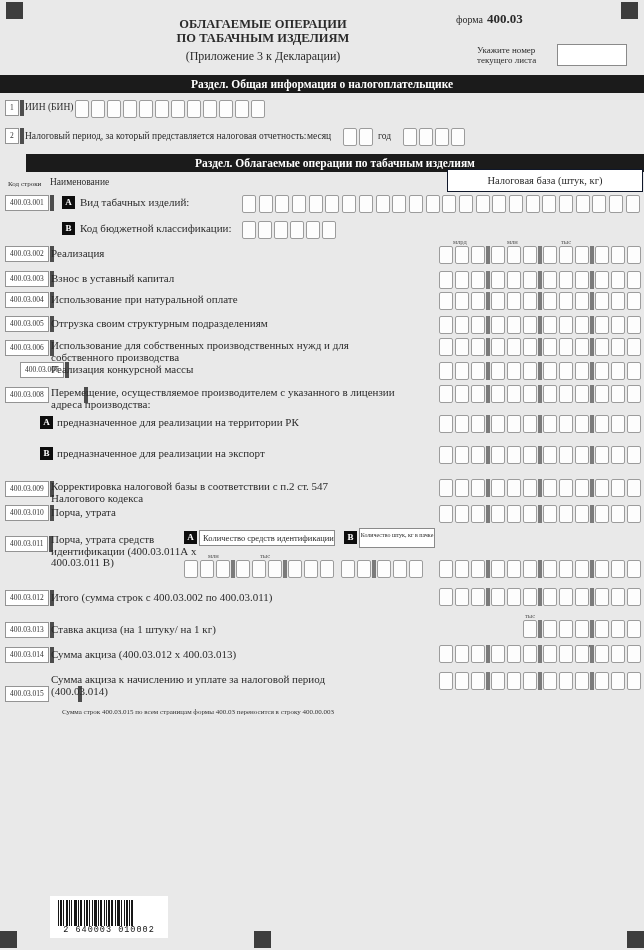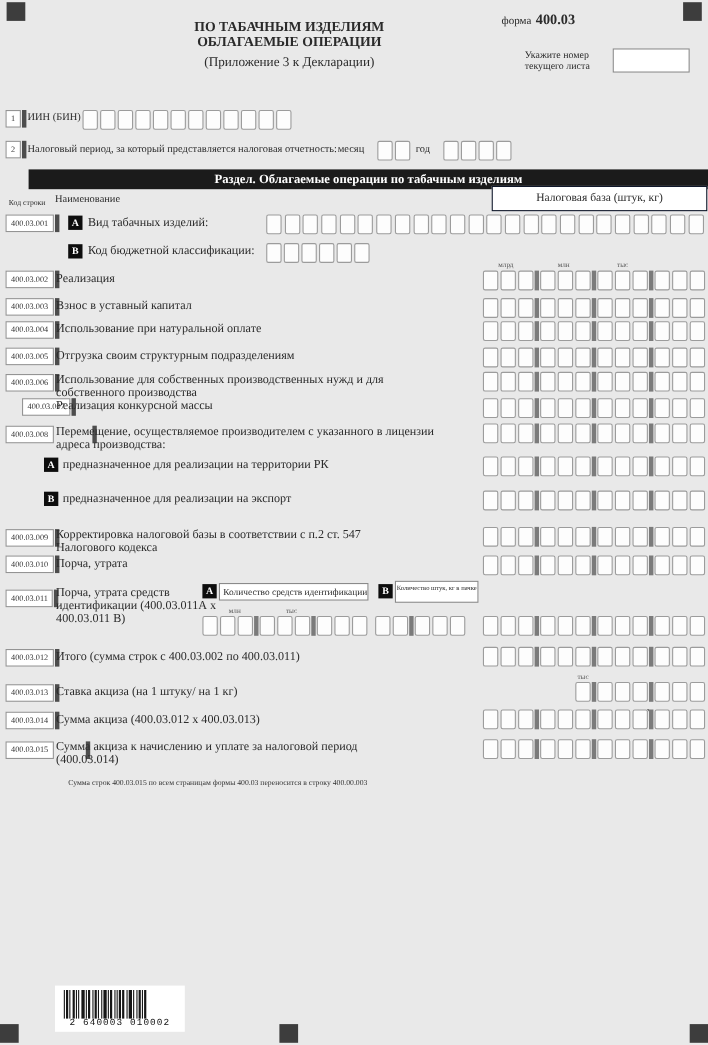--- a/index.html
+++ b/index.html
@@ -67,27 +67,28 @@
   <div class="regmark" style="left:621px;top:2px;"></div>
   <div class="regmark" style="left:0px;top:931px;"></div>
   <div class="regmark" style="left:254px;top:931px;"></div>
   <div class="regmark" style="left:627px;top:931px;"></div>
 
   <div class="formline">
     <span class="formword">форма</span>
     <span class="formnum">400.03</span>
   </div>
   <div class="titleblock">
+    <div class="titleline">ОБЛАГАЕМЫЕ ОПЕРАЦИИ</div>
     <div class="titleline">ПО ТАБАЧНЫМ ИЗДЕЛИЯМ</div>
-    <div class="titleline">ОБЛАГАЕМЫЕ ОПЕРАЦИИ</div>
     <div class="subtitle">(Приложение 3 к Декларации)</div>
   </div>
   <div class="sheethint">Укажите номер текущего листа</div>
   <div class="sheetbox"></div>
 
+  <div class="bar" style="top:75px;">Раздел. Общая информация о налогоплательщике</div>
 
   <div class="row" style="top:100px;">
     <div class="codetab" style="left:5px;top:0;">
       <span class="ct-box">1</span>
         <span class="ct-bar"></span>
     </div>
     <div class="rowlabel" style="left:25px;top:2px;font-size:9.5px;white-space:nowrap;">ИИН (БИН)</div>
     <div class="cellgroup" style="left:75px;top:0;">
         <div class="cell"></div>
         <div class="cell"></div>
@@ -569,21 +570,21 @@
         <div class="cell"></div>
         <div class="cell"></div>
         <div class="sep"></div>
         <div class="cell"></div>
         <div class="cell"></div>
         <div class="cell"></div>
       </div>
   </div>
 
   <div class="row" style="top:672px;">
-    <div class="codetab" style="left:5px;top:2px;gap:28px;">
+    <div class="codetab" style="left:5px;top:14px;gap:28px;">
       <span class="ct-box">400.03.015</span>
         <span class="ct-bar"></span>
     </div>
     <div class="rowlabel" style="max-width:320px;">Сумма акциза к начислению и уплате за налоговой период (400.03.014)</div>
     <div class="cellgroup" style="right:3px;top:0;">
         <div class="cell"></div>
         <div class="cell"></div>
         <div class="cell"></div>
         <div class="sep"></div>
         <div class="cell"></div>

